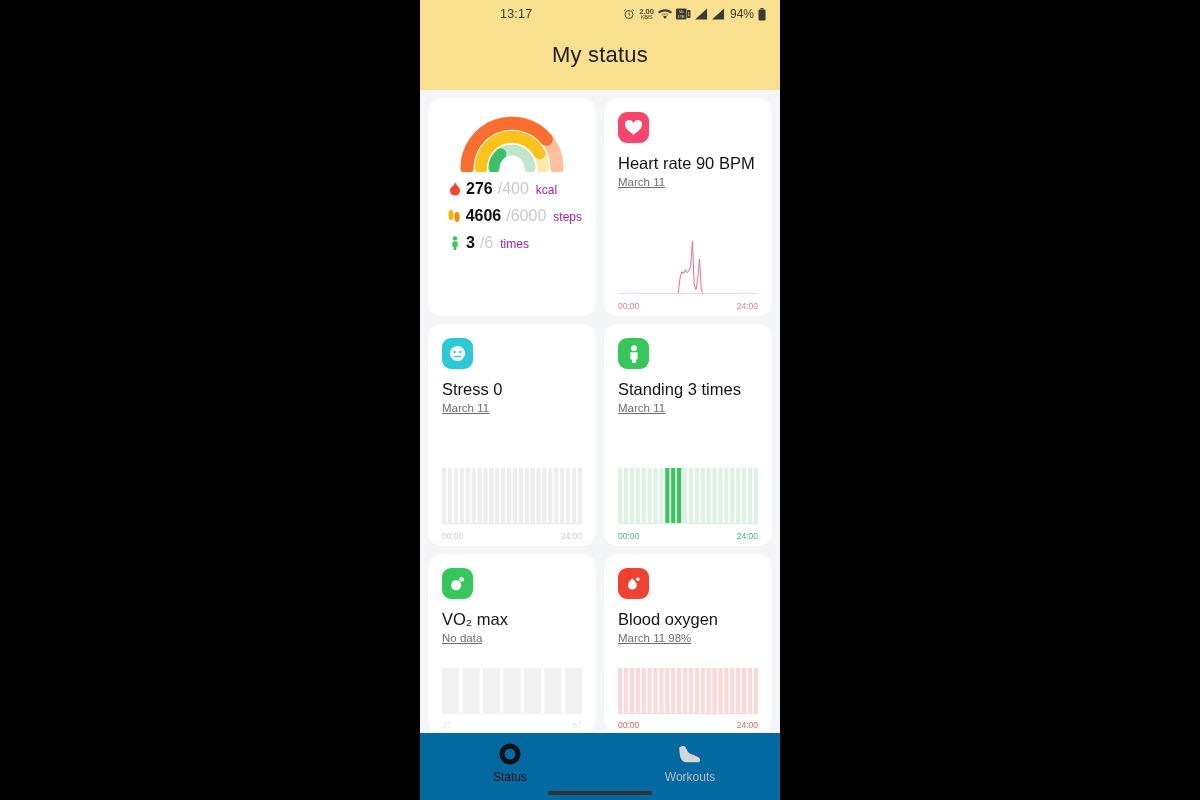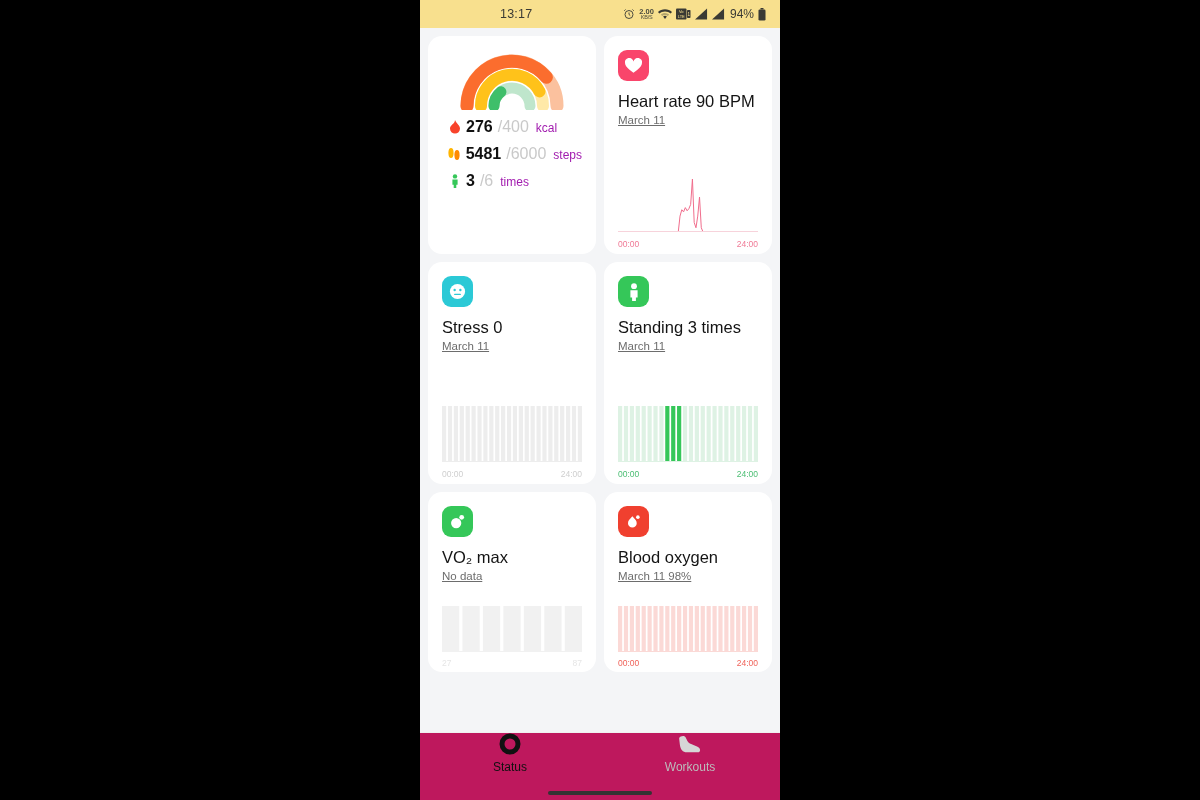--- a/index.html
+++ b/index.html
@@ -68,22 +68,22 @@
     display:flex; align-items:center; justify-content:center; margin-bottom:10px;
   }
   .tile-title { font-size:16.5px; color:#141414; line-height:1.24; font-weight:400; }
   .tile-sub   { font-size:11.5px; color:#6d6d6d; margin-top:3px;text-decoration:underline; }
   .chart-box  { position:absolute; left:14px; right:14px; bottom:22px; height:56px; }
   .axis { position:absolute; left:14px; right:14px; bottom:5px;
           display:flex; justify-content:space-between; font-size:8.5px; }
 
   
   .navbar {
-    position:absolute; left:0; right:0; bottom:0; height:68px; background:#be185d;
-    display:flex; align-items:flex-start; padding-top:0;
+    position:absolute; left:0; right:0; bottom:0; height:68px; background:#0369a1;
+    display:flex; align-items:flex-start; padding-top:10px;
     border-top:1px solid #f0f0f0;
   }
   .navitem { flex:1; display:flex; flex-direction:column;
              align-items:center; gap:5px; }
   .navlabel { font-size:12px; }
   .navitem.active .navlabel { color:#111; }
   .navitem.inactive .navlabel { color:#bcbcbc; }
   .homebar { position:absolute; bottom:5px; left:50%; transform:translateX(-50%);
              width:104px; height:4px; background:#333; border-radius:3px; }
 </style>
@@ -123,20 +123,23 @@
         <path d="M13 0v12H0z" fill="#3a3a34"></path>
       </svg>
       <span class="sb-bat">94%</span>
       <svg class="sb-icon" width="8" height="13" viewBox="0 0 10 16">
         <rect x="3" y="0" width="4" height="1.6" rx=".5" fill="#3a3a34"></rect>
         <rect x="0.6" y="1.6" width="8.8" height="14" rx="1.6" fill="#3a3a34"></rect>
       </svg>
     </div>
   </div>
 
+  <div class="header">
+    <h1>My status</h1>
+  </div>
 
   <div class="grid">
 
     <div class="card rings">
       <div class="rings-wrap">
         <svg width="104" height="56" viewBox="0 0 104 56">
 
           <path d="M7 52a45 45 0 0190 0" fill="none" stroke="#FBC19E" stroke-width="13" stroke-linecap="round"></path>
           <path d="M7 52a45 45 0 0179.4 -28.8" fill="none" stroke="#FB6D2E" stroke-width="13" stroke-linecap="round"></path>
 
@@ -160,21 +163,21 @@
           <span class="munit">kcal</span>
         </div>
 
         <div class="mrow">
           <span class="ic">
             <svg width="12" height="14" viewBox="0 0 12 14">
               <ellipse cx="3" cy="6" rx="2.6" ry="5" fill="#FFB400"></ellipse>
               <ellipse cx="9" cy="8" rx="2.6" ry="5" fill="#FF8A00"></ellipse>
             </svg>
           </span>
-          <span class="mval">5481</span>
+          <span class="mval">4606</span>
           <span class="mtot">/6000</span>
           <span class="munit">steps</span>
         </div>
 
         <div class="mrow">
           <span class="ic">
             <svg width="10" height="14" viewBox="0 0 10 14">
               <circle cx="5" cy="2.4" r="2.2" fill="#35C759"></circle>
               <path d="M2.4 5.6h5.2v5.2H6.3V14H3.7v-3.2H2.4z" fill="#35C759"></path>
             </svg>

